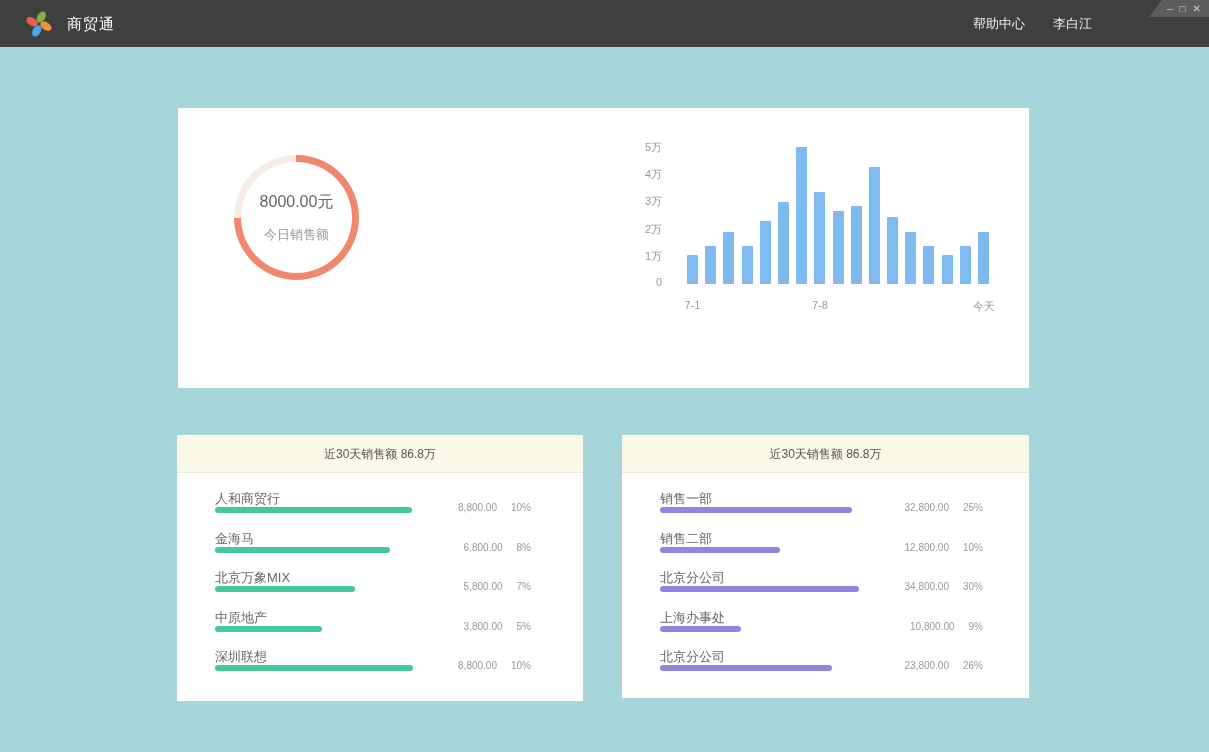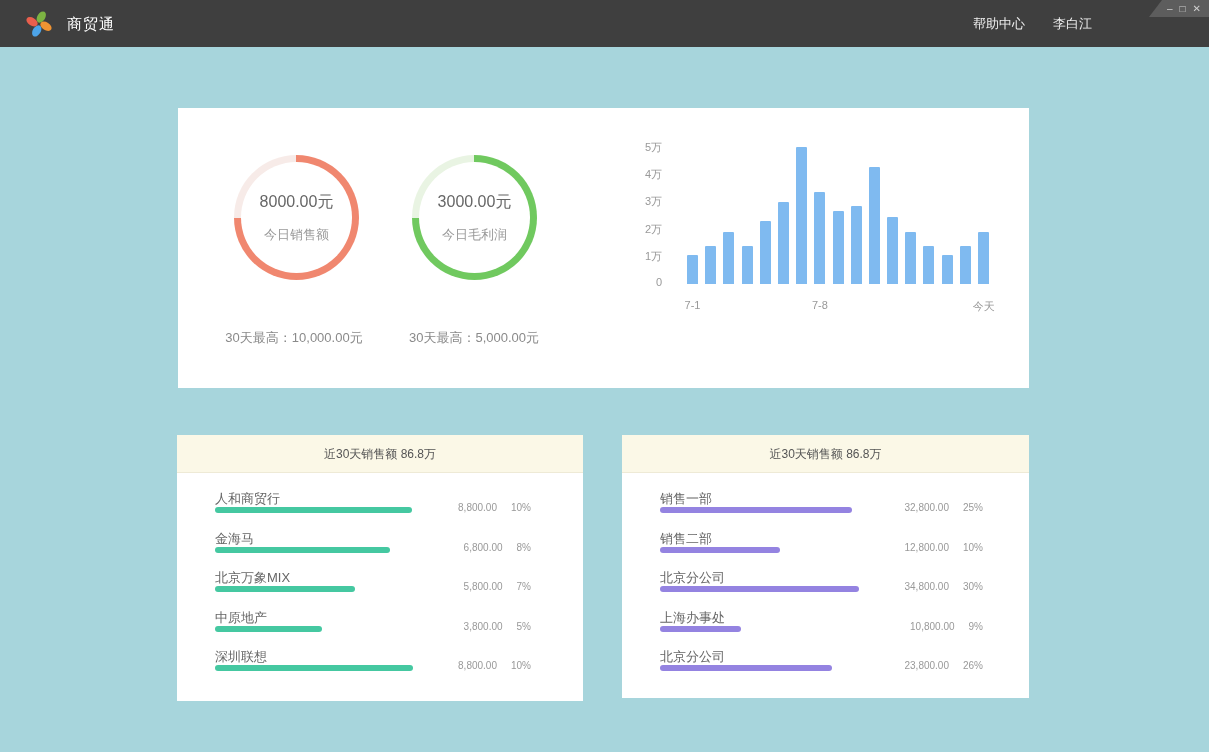--- a/index.html
+++ b/index.html
@@ -134,28 +134,20 @@
 </div>
 
 <div id="panel-main" data-interactable="false">
 
   <div class="gauge" id="gauge-sales" data-interactable="false" style="background: conic-gradient(rgb(240, 135, 111) 0deg, rgb(240, 135, 111) 270deg, rgb(247, 235, 232) 270deg, rgb(247, 235, 232) 360deg);">
     <div class="gauge-hole" data-interactable="false">
       <div class="gauge-value" data-interactable="false">8000.00元</div>
       <div class="gauge-label" data-interactable="false">今日销售额</div>
     </div>
   </div>
-  <div class="gauge" id="gauge-profit" data-interactable="false" style="background: conic-gradient(rgb(112, 201, 95) 0deg, rgb(112, 201, 95) 270deg, rgb(233, 244, 227) 270deg, rgb(233, 244, 227) 360deg);">
-    <div class="gauge-hole" data-interactable="false">
-      <div class="gauge-value" data-interactable="false">3000.00元</div>
-      <div class="gauge-label" data-interactable="false">今日毛利润</div>
-    </div>
-  </div>
-  <div class="gauge-caption" id="caption-sales" data-interactable="false">30天最高：10,000.00元</div>
-  <div class="gauge-caption" id="caption-profit" data-interactable="false">30天最高：5,000.00元</div>
 
   <div id="chart" data-interactable="false">
     <div id="yticks" data-interactable="false">
         <span class="ytick" data-interactable="false" style="top: 32px; text-align: right;">5万</span>
         <span class="ytick" data-interactable="false" style="top: 59.2px;">4万</span>
         <span class="ytick" data-interactable="false" style="top: 86.4px;">3万</span>
         <span class="ytick" data-interactable="false" style="top: 113.6px;">2万</span>
         <span class="ytick" data-interactable="false" style="top: 140.8px;">1万</span>
         <span class="ytick" data-interactable="false" style="top: 168px;">0</span>
       </div>

